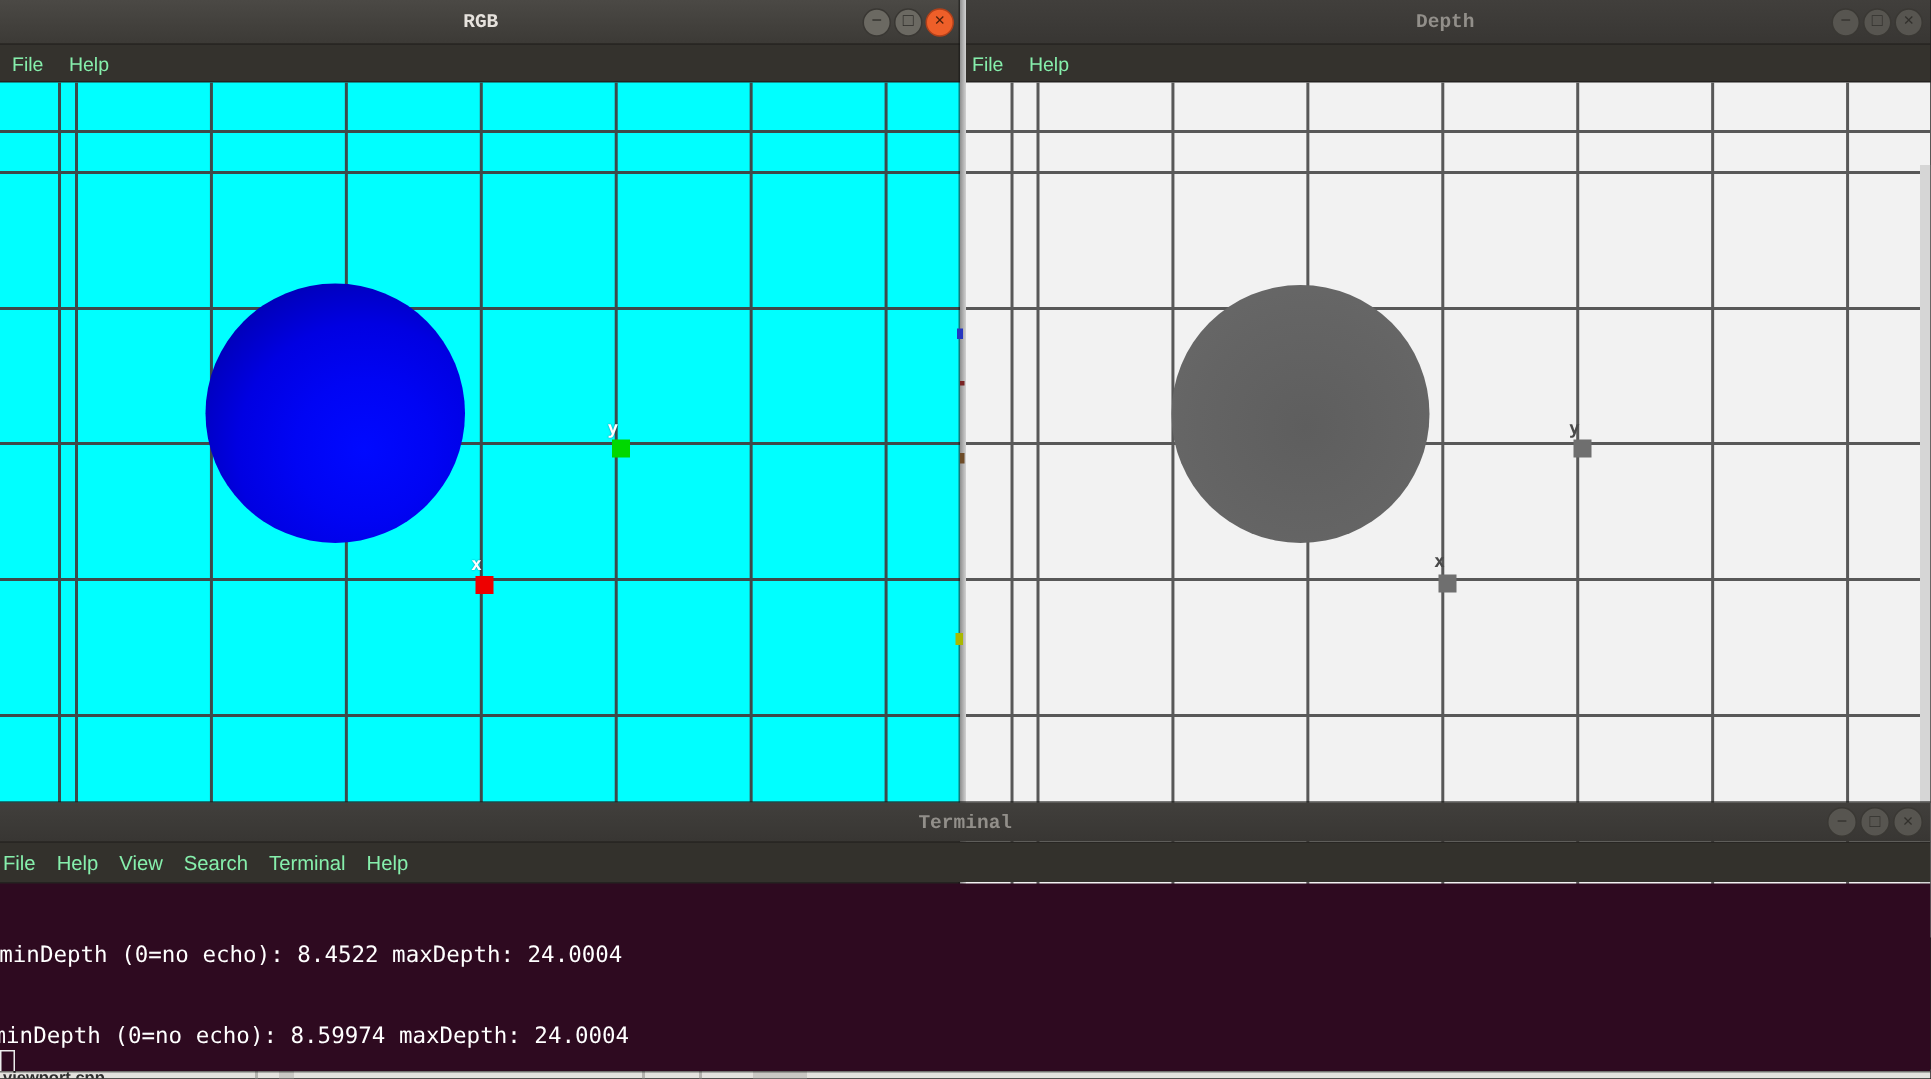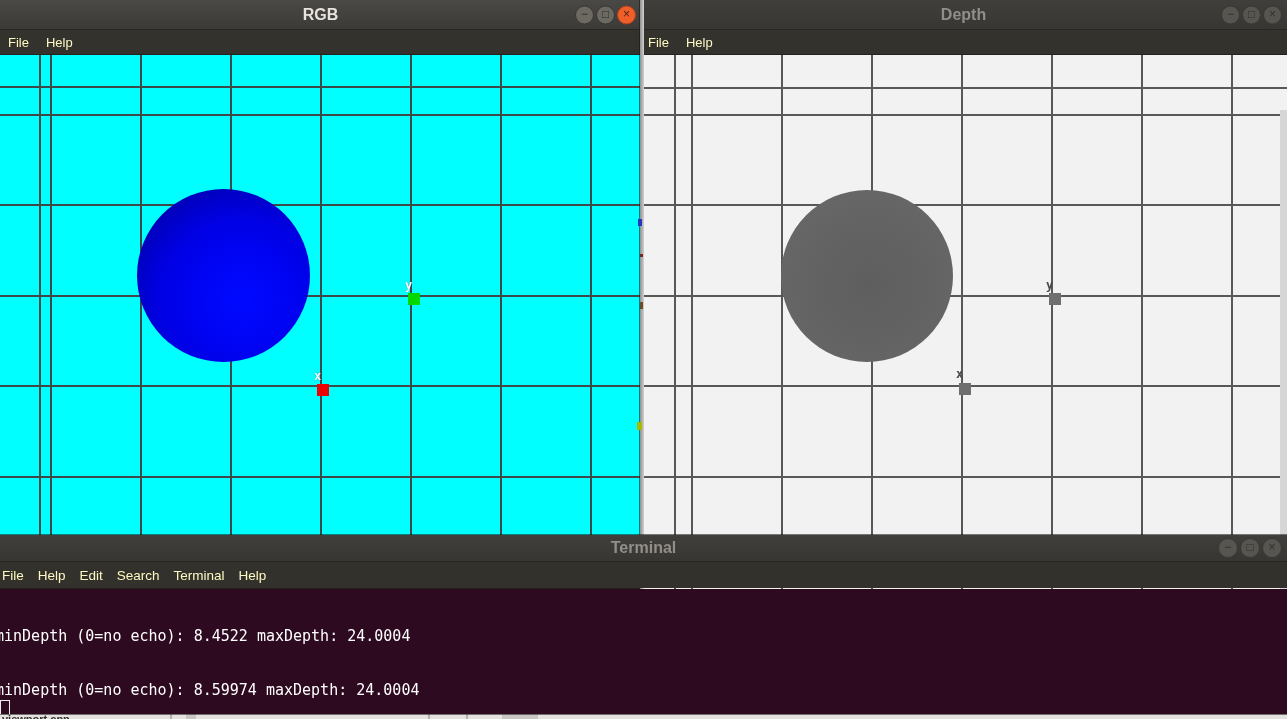--- a/index.html
+++ b/index.html
@@ -11,41 +11,41 @@
 
   .window { position:absolute; box-shadow:0 0 0 1px rgba(20,20,18,.55); }
 
   
   .titlebar {
     height:30px; position:relative;
     background:linear-gradient(#4b4945,#3c3a36);
     border-bottom:1px solid #282623;
     display:flex; align-items:center; justify-content:center;
   }
-  .titlebar .title { font-size:16px; font-weight:bold; color:#e6e2dd; }
+  .titlebar .title { font-size:13px; font-weight:bold; color:#e6e2dd;font-family:Liberation Mono, monospace; }
   .inactive .titlebar { background:linear-gradient(#413f3c,#383633); }
   .inactive .titlebar .title { color:#928f8a; }
 
   .controls { position:absolute; right:5px; top:50%; transform:translateY(-50%); display:flex; gap:2px; }
   .ctrl {
     width:19px; height:19px; border-radius:50%;
     display:flex; align-items:center; justify-content:center;
     font-size:12px; line-height:17px; cursor:default;
     background:#6b6962; border:1px solid #393733; color:#2d2b28;
   }
   .ctrl.close { background:var(--close-button,#ee5f29); border-color:#b0401a; color:#4e1f0a; }
   .inactive .ctrl, .inactive .ctrl.close { background:#575550; border-color:#3a3834; color:#32302c; }
   .ctrl .glyph { margin-top:-1px; }
 
   
   .menubar {
     height:24px; background:#34322d;
     display:flex; align-items:center; padding-left:8px;
   }
-  .menubar .mitem { color:#fef9c3; font-size:13px; margin-right:17px; }
+  .menubar .mitem { color:#86efac; font-size:13px; margin-right:17px; }
 
   
   .rgb-window { left:0; top:0; width:641px; height:535px; }
   .rgb-content {
     position:absolute; left:0; right:0; top:55px; bottom:0;
     background-color:var(--rgb-bg,#00ffff);
     background-image:
       repeating-linear-gradient(to right,  var(--rgb-grid,#3e4a4a) 0 2px, transparent 2px 90px),
       repeating-linear-gradient(to bottom, var(--rgb-grid,#3e4a4a) 0 2px, transparent 2px 90.5px);
     background-position: 50px 0, 0 59px;
@@ -131,21 +131,21 @@
   .sm4 { left:466px; width:2px; }
   .sm5 { left:502px; width:36px; background:#c9c7c3; }
 
   
   .artifact { position:absolute; }
   .art-blue   { left:638px; top:219px; width:4px; height:7px; background:#2636c0; }
   .art-red    { left:640px; top:254px; width:3px; height:3px; background:#7a2424; }
   .art-brown  { left:640px; top:302px; width:3px; height:7px; background:#6e4c28; }
   .art-yellow { left:637px; top:422px; width:5px; height:8px; background:#aab800; }
 
-  .z1 { z-index:1; } .z2 { z-index:2; } .z3 { z-index:3; } .z4 { z-index:4; }
+  .z1 { z-index:1; } .z2 { z-index:2; } .z3 { z-index:3; } .z4 { z-index:4;text-align:center; }
 </style>
 </head>
 <body>
 
 <div class="bg-strip z1">
   <span class="fname">viewport.cpp</span>
   <span class="strip-mark sm1"></span>
   <span class="strip-mark sm2"></span>
   <span class="strip-mark sm3"></span>
   <span class="strip-mark sm4"></span>
@@ -226,21 +226,21 @@
           <span class="glyph">□</span>
         </div>
       <div class="ctrl close">
           <span class="glyph">×</span>
         </div>
     </div>
   </div>
   <div class="menubar">
     <span class="mitem">File</span>
     <span class="mitem">Help</span>
-    <span class="mitem">Edit</span>
+    <span class="mitem">View</span>
     <span class="mitem">Search</span>
     <span class="mitem">Terminal</span>
     <span class="mitem">Help</span>
   </div>
   <div class="term-content">
     <div class="term-text">
       <div>minDepth (0=no echo): 8.4522 maxDepth: 24.0004</div>
       <div>minDepth (0=no echo): 8.59974 maxDepth: 24.0004</div>
       
       

